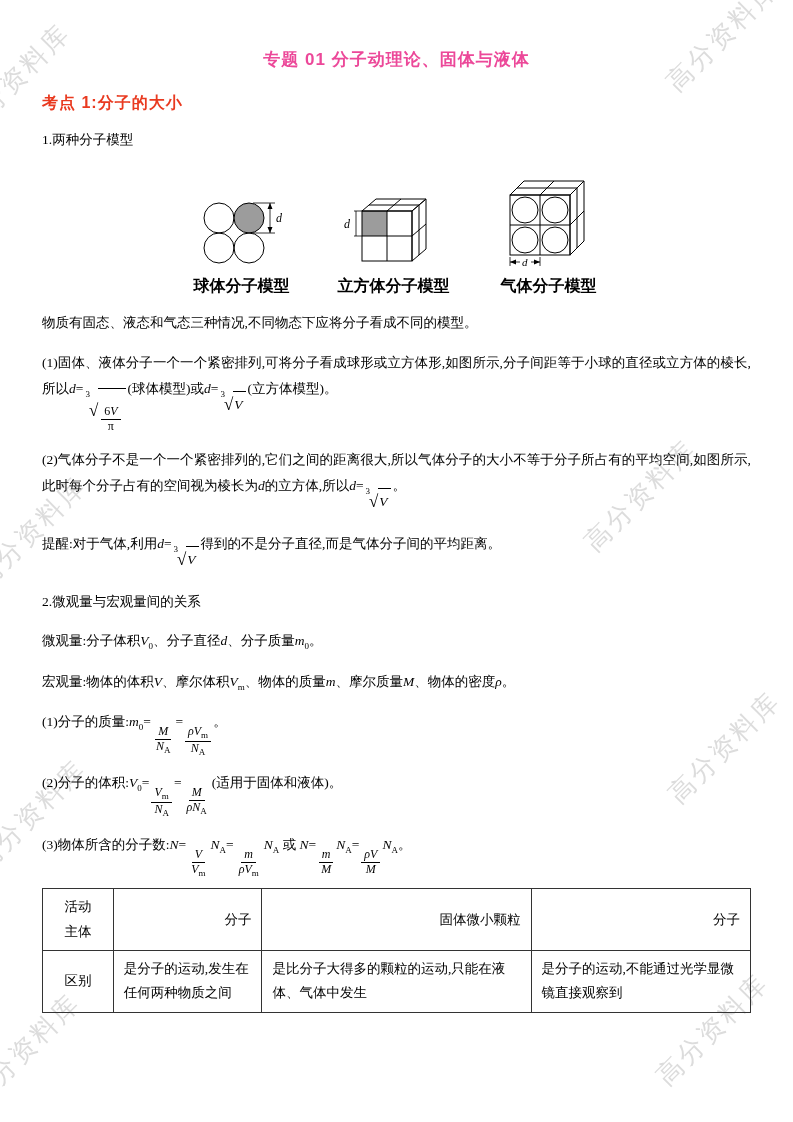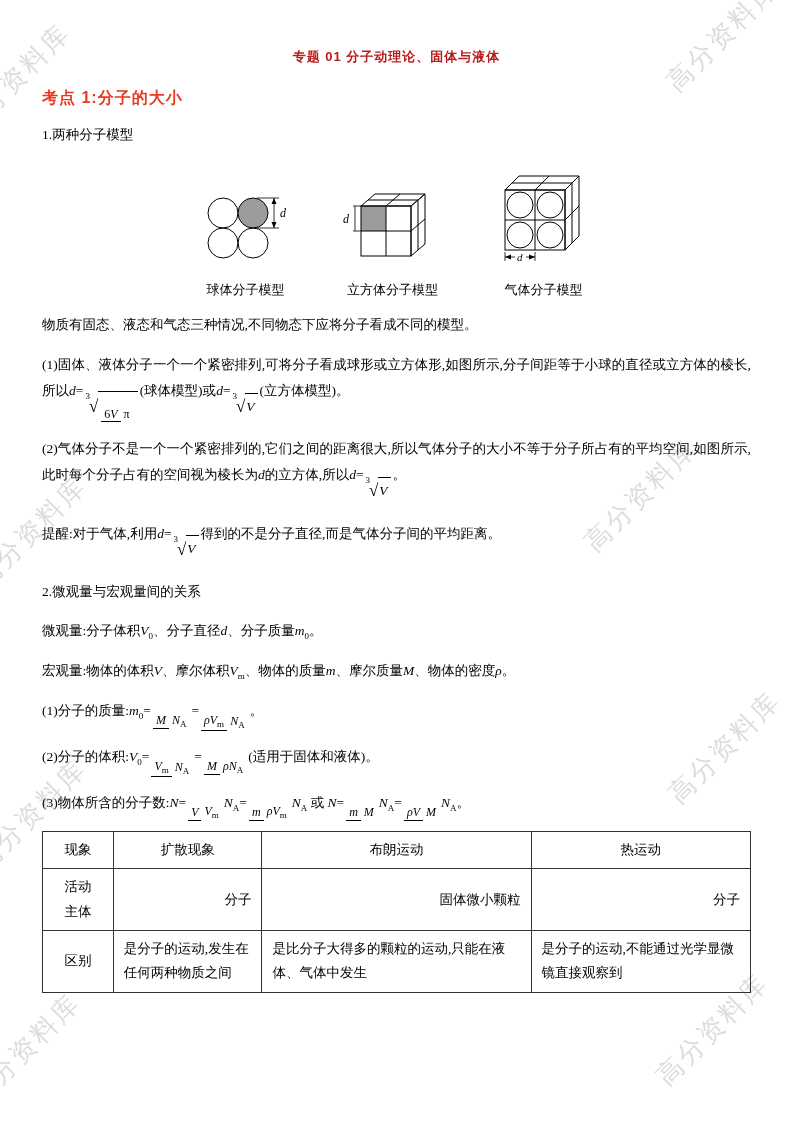--- a/index.html
+++ b/index.html
@@ -2,32 +2,32 @@
 <html><head>
 <meta charset="utf-8">
 <style>
   * { margin:0; padding:0; box-sizing:border-box; }
   html,body { background:#fff; }
   body { width:793px; height:1122px; font-family:"Liberation Serif","DejaVu Serif",serif; color:#000; }
   .page { position:relative; width:793px; height:1122px; background:#fff; padding:48px 42px 0 42px; overflow:hidden; }
   .watermark { position:absolute; font-family:"Liberation Sans","DejaVu Sans",sans-serif; font-size:26px;
     color:rgba(185,185,185,0.5); transform:rotate(-45deg); white-space:nowrap; letter-spacing:3px; z-index:0; }
   .content { position:relative; z-index:1; }
-  h1.title { text-align:center; color:#b91c1c; font-family:"Liberation Sans","DejaVu Sans",sans-serif;
-    font-size:13px; font-weight:bold; letter-spacing:1px; }
+  h1.title { text-align:center; color:#ec4899; font-family:"Liberation Sans","DejaVu Sans",sans-serif;
+    font-size:17px; font-weight:bold; letter-spacing:1px; }
   h2.kaodian { color:#e93a20; font-family:"Liberation Sans","DejaVu Sans",sans-serif; font-size:16px;
     font-weight:bold; margin-top:22px; letter-spacing:1px; }
   p.body { font-size:13.5px; line-height:1.95; margin-top:13px; text-align:justify; }
   .figures { display:flex; justify-content:center; align-items:flex-end; gap:48px; margin:14px 0 2px 0; }
   figure { text-align:center; }
-  figcaption { font-size:13px; font-weight:normal; font-family:"Liberation Sans","DejaVu Sans",sans-serif; margin-top:13px; }
+  figcaption { font-size:16px; font-weight:bold; font-family:"Liberation Sans","DejaVu Sans",sans-serif; margin-top:3px; }
   svg .ln { stroke:#000; stroke-width:1; fill:none; }
   svg .thin { stroke:#000; stroke-width:0.8; fill:none; }
   svg text { font-family:"Liberation Serif",serif; }
-  .frac { display:inline-flex; flex-direction:row; align-items:center; vertical-align:-9px;
+  .frac { display:inline-flex; flex-direction:column; align-items:center; vertical-align:-9px;
     margin:0 2px; line-height:1.15; font-size:12px; }
   .fnum { border-bottom:1px solid #000; padding:0 3px; }
   .fden { padding:0 3px; }
   .root { display:inline-flex; align-items:center; vertical-align:-4px; margin:0 2px; }
   .ridx { font-size:9px; align-self:flex-start; margin:-2px -1px 0 0; }
   .rsym { font-size:17px; }
   .rbody { border-top:1px solid #000; padding:0 3px 0 1px; }
   sub { font-size:9px; }
   i { font-family:"Liberation Serif",serif; }
   table.cmp { width:100%; border-collapse:collapse; margin-top:10px; font-size:13.5px; }
@@ -184,26 +184,20 @@
 
 
     <table class="cmp">
       <colgroup>
         <col style="width:10%">
           <col style="width:21%">
           <col style="width:38%">
           <col style="width:31%">
       </colgroup>
       <tbody>
-          <tr class="h-row">
-        <th>现象</th>
-        <th>扩散现象</th>
-        <th>布朗运动</th>
-        <th>热运动</th>
-      </tr>
       <tr class="tall">
         <th class="lbl">活动
 主体</th>
         <td class="ctr">分子</td>
         <td class="ctr">固体微小颗粒</td>
         <td class="ctr">分子</td>
       </tr>
       <tr>
         <th class="lbl">区别</th>
         <td>是分子的运动,发生在任何两种物质之间</td>

